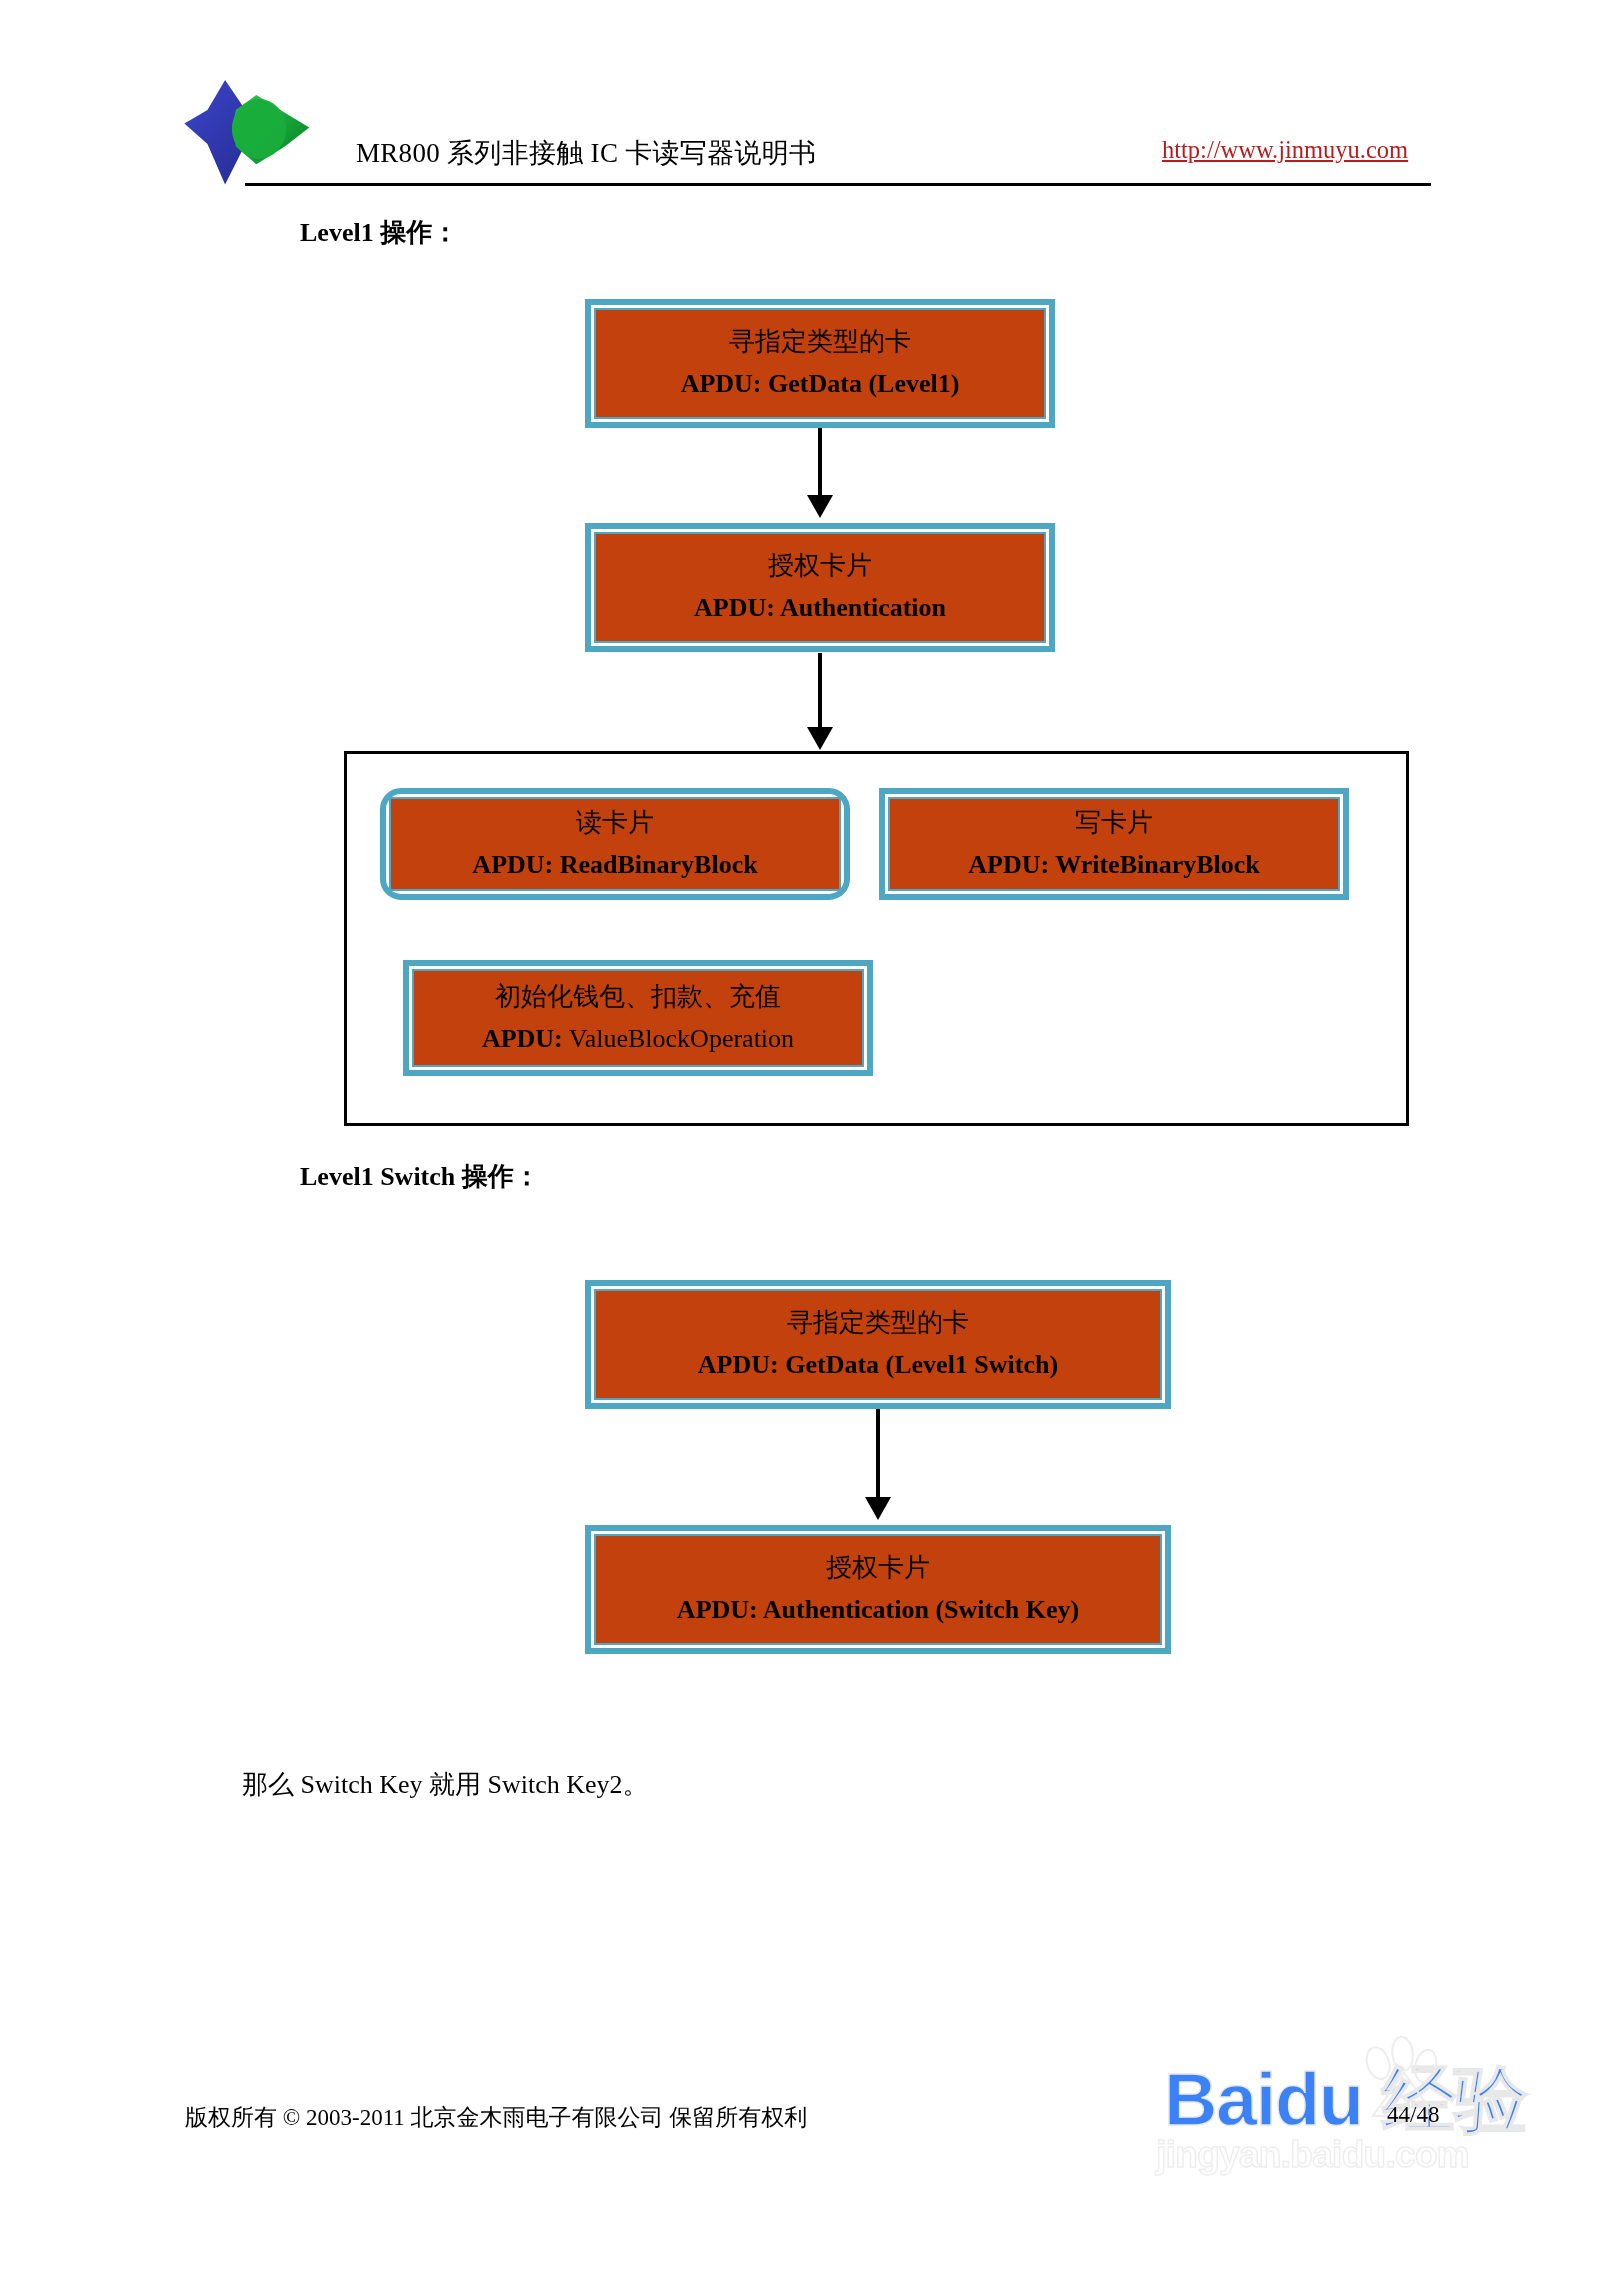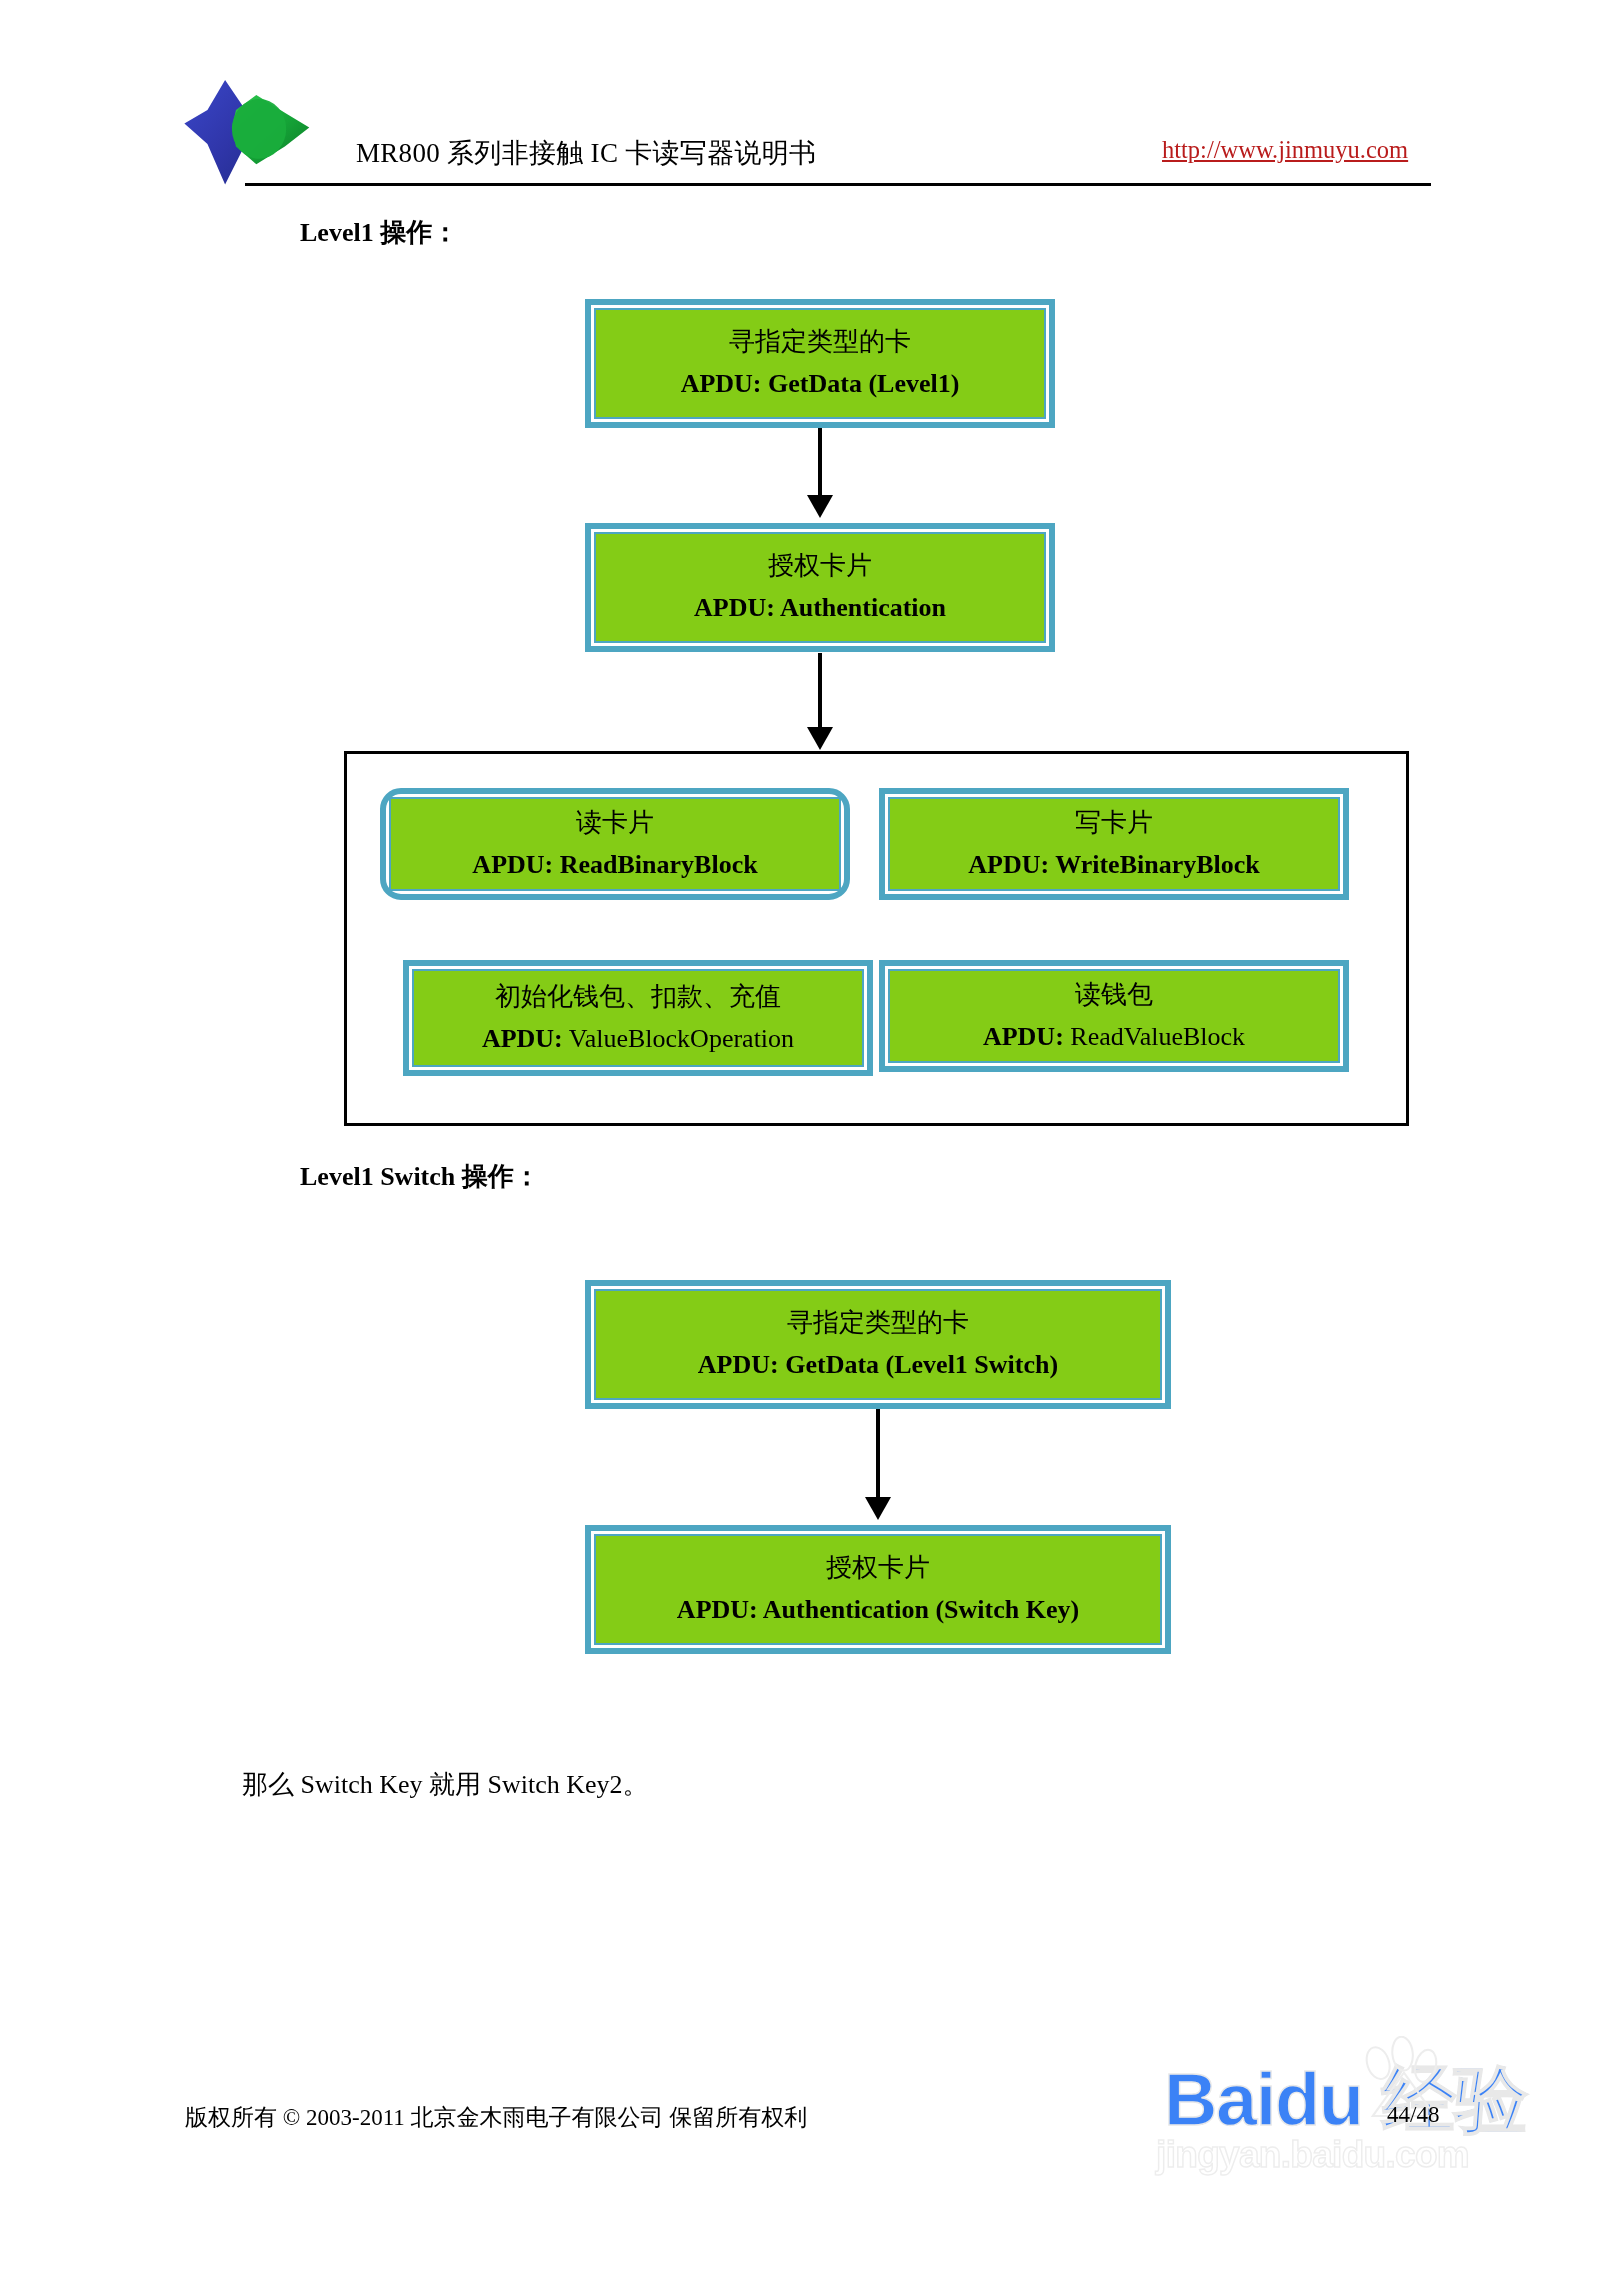--- a/index.html
+++ b/index.html
@@ -82,21 +82,21 @@
     box-sizing: border-box;
     border: 6.1px solid #4da6c2;
     background: #ffffff;
     padding: 2.7px;
   }
   .flowbox-inner {
     box-sizing: border-box;
     width: 100%;
     height: 100%;
     border: 2.7px solid #4da6c2;
-    background: #84cc16;
+    background: #c2410c;
     display: flex;
     flex-direction: column;
     align-items: center;
     justify-content: center;
   }
   .flow-line-cn {
     font-size: 26px;
     font-weight: 400;
     line-height: 1.25;
     text-align: center;
@@ -291,26 +291,20 @@
     </div>
   </div>
 
   <div class="flowbox" style="left:403px; top:960px; width:470px; height:116px;">
     <div class="flowbox-inner">
       <div class="flow-line-cn">初始化钱包、扣款、充值</div>
       <div class="flow-line-en regular"><span class="b">APDU:</span><span> ValueBlockOperation</span></div>
     </div>
   </div>
 
-  <div class="flowbox" style="left:879px; top:960px; width:470px; height:112px;">
-    <div class="flowbox-inner">
-      <div class="flow-line-cn">读钱包</div>
-      <div class="flow-line-en regular"><span class="b">APDU:</span><span> ReadValueBlock</span></div>
-    </div>
-  </div>
 
   <div class="section-heading" id="heading-level1-switch">Level1 Switch 操作：</div>
 
   <div class="flowbox" style="left:585px; top:1280px; width:586px; height:129px;">
     <div class="flowbox-inner">
       <div class="flow-line-cn">寻指定类型的卡</div>
       <div class="flow-line-en">APDU: GetData (Level1 Switch)</div>
     </div>
   </div>
 

